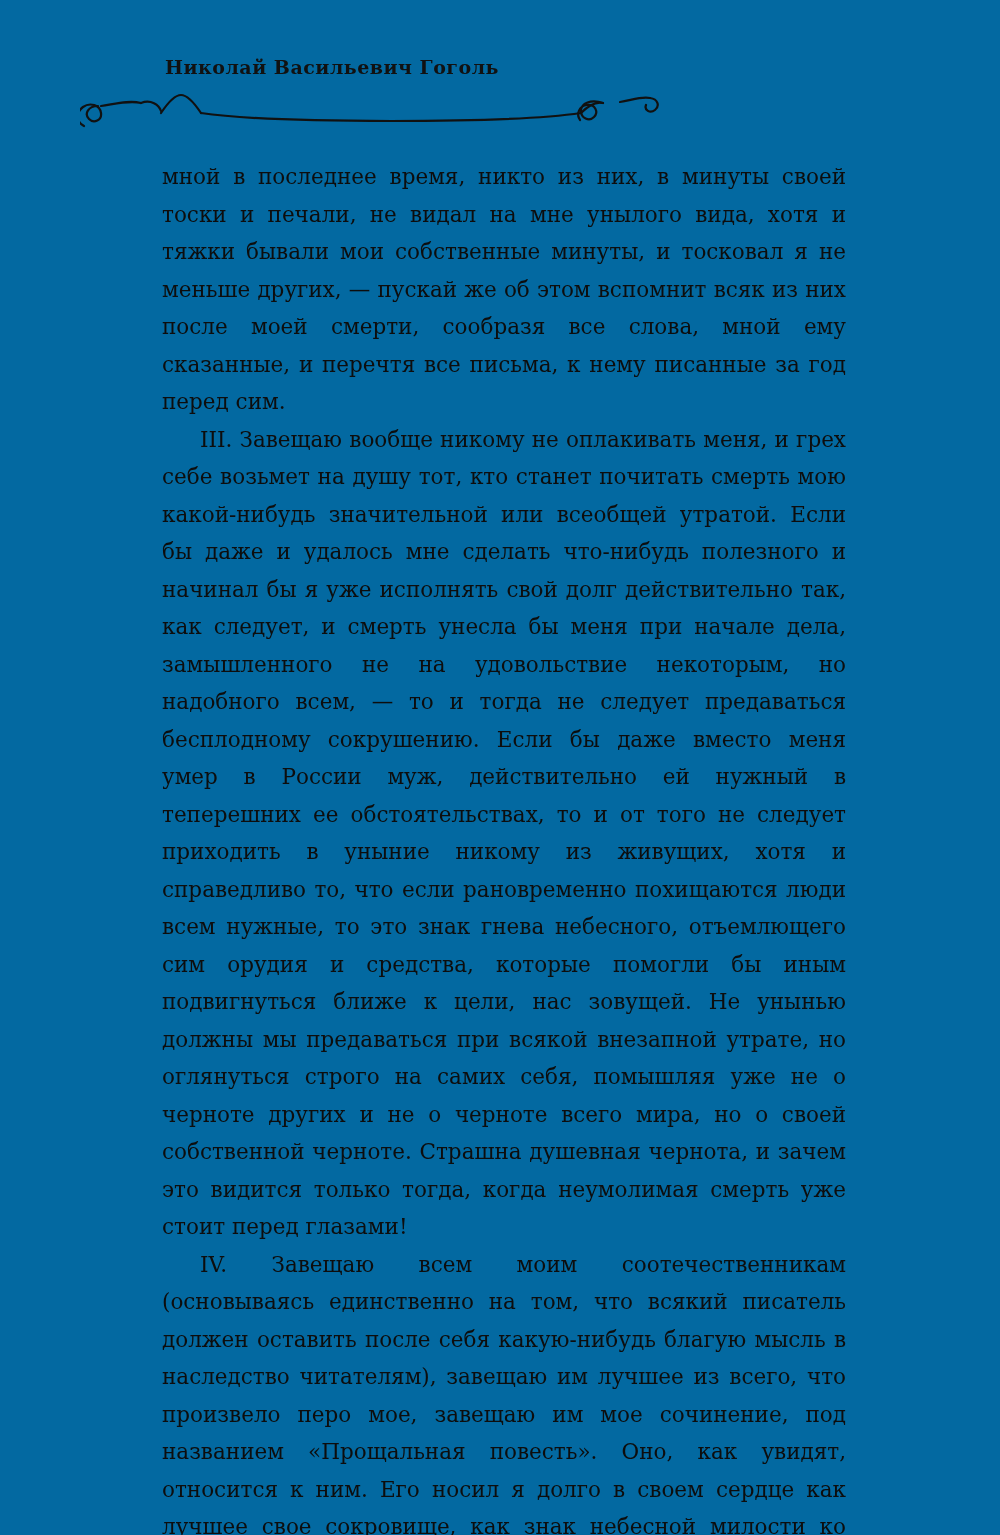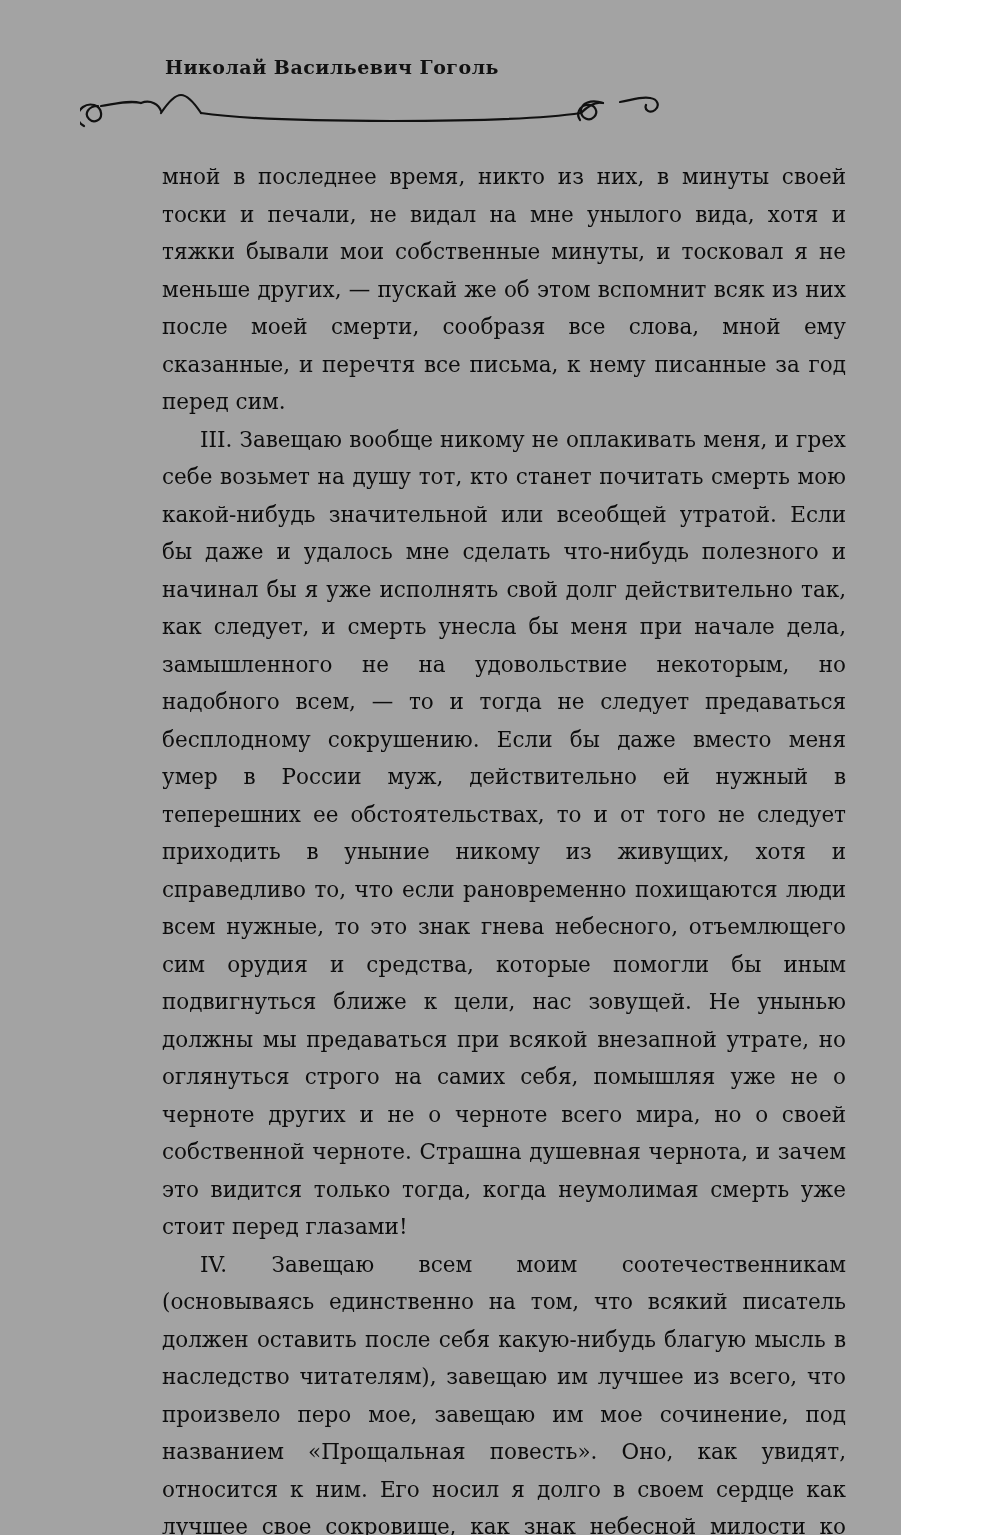--- a/index.html
+++ b/index.html
@@ -2,23 +2,23 @@
 <html><head>
 <meta charset="utf-8">
 <style>
   html, body {
     margin: 0;
     padding: 0;
     background: #ffffff;
   }
   .page {
     position: relative;
-    width: 901px;
+    width: 1000px;
     height: 1535px;
-    background: #a3a3a3;
+    background: #0369a1;
     overflow: hidden;
     font-family: "DejaVu Serif", serif;
     color: #0a0a0a;
   }
 
   
   .header {
     position: absolute;
     top: 56px;
     left: 80px;

